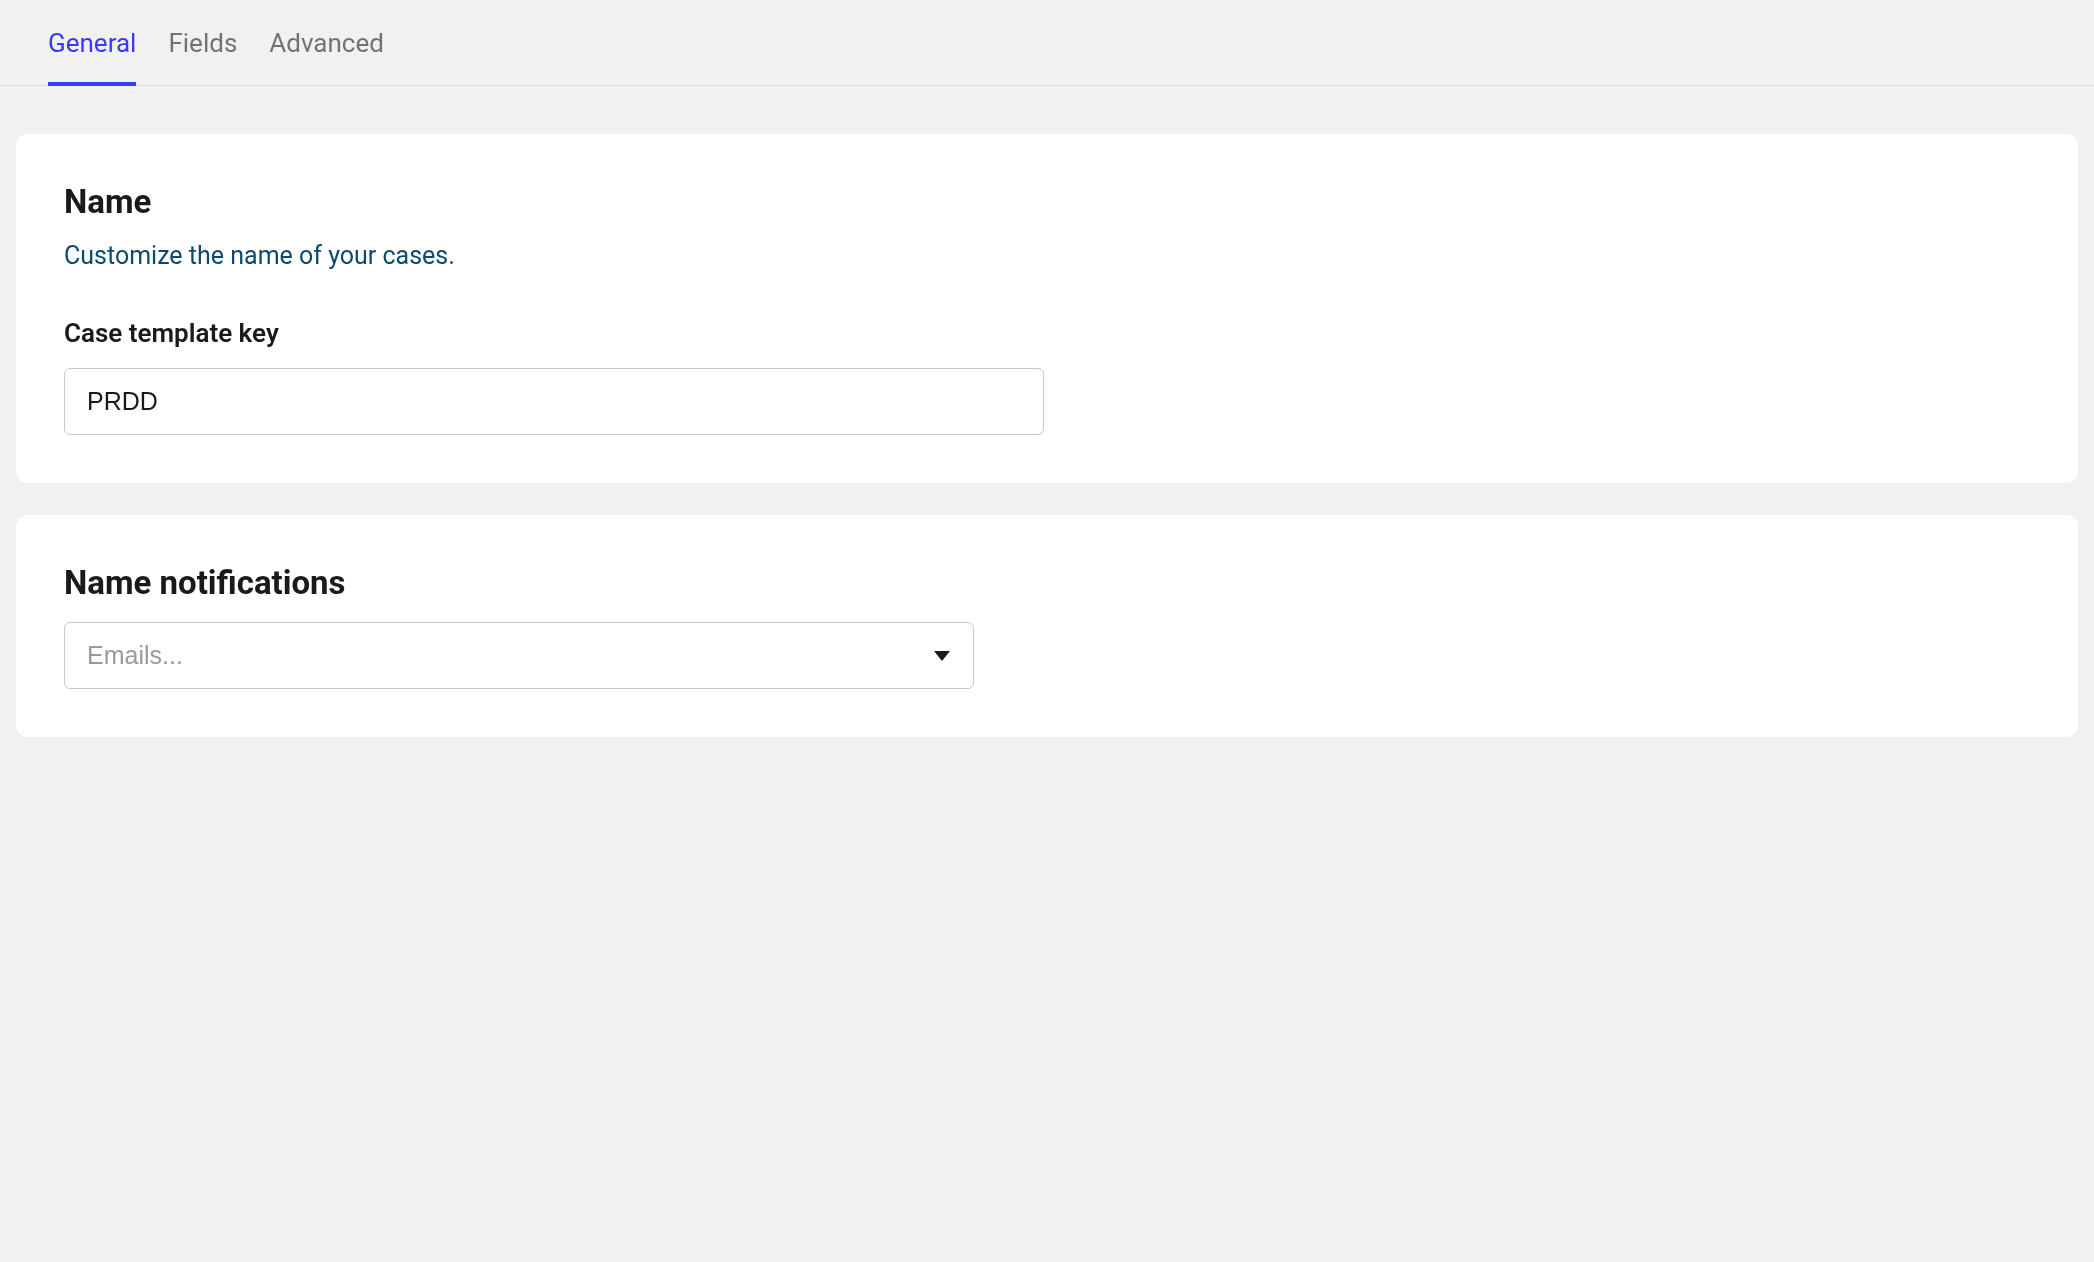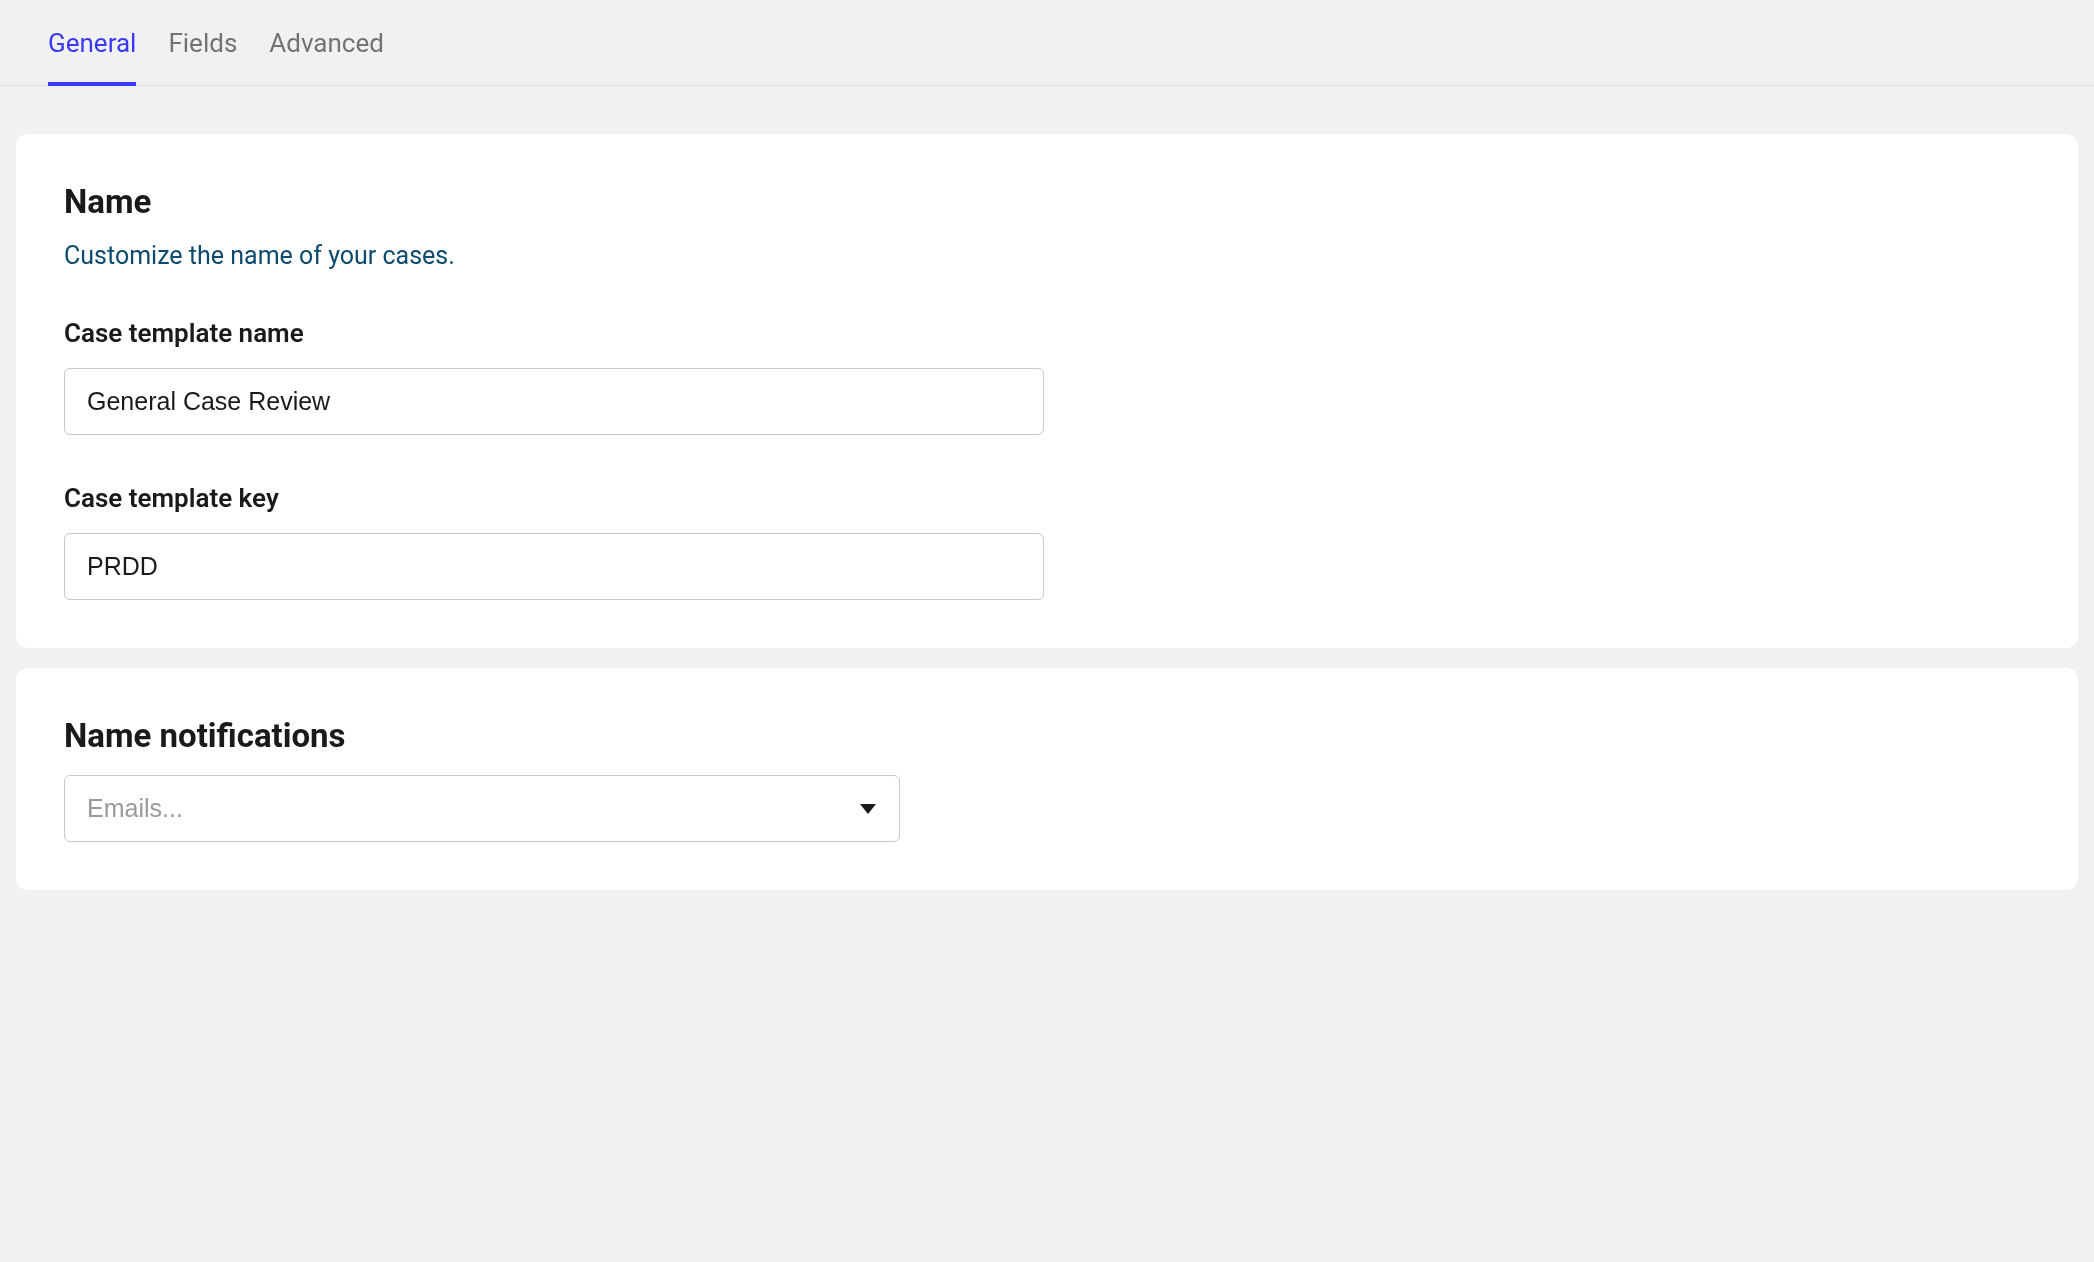--- a/index.html
+++ b/index.html
@@ -31,21 +31,21 @@
       color: #3a3af4;
       border-bottom-color: #3a3af4;
     }
     .content {
       padding: 48px 16px 16px 16px;
     }
     .card {
       background: #fff;
       border-radius: 12px;
       padding: 48px 48px 48px 48px;
-      margin-bottom: 20px;
+      margin-bottom: 32px;
     }
     .section-title {
       font-size: 33px;
       font-weight: 700;
       color: #1a1a1a;
       margin-bottom: 20px;
     }
     .section-desc {
       font-size: 25px;
       color: #0c4a6e;
@@ -70,21 +70,21 @@
       padding: 18px 22px;
       font-size: 25px;
       color: #1a1a1a;
       border: 1px solid #c8c8c8;
       border-radius: 6px;
       background: #fff;
       outline: none;
     }
     .select-wrapper {
       position: relative;
-      width: 836px;
+      width: 910px;
       max-width: 100%;
     }
     .select-input {
       width: 100%;
       padding: 18px 50px 18px 22px;
       font-size: 25px;
       color: #9a9a9a;
       border: 1px solid #c8c8c8;
       border-radius: 6px;
       background: #fff;
@@ -113,24 +113,20 @@
   <div class="tab">Fields</div>
   <div class="tab">Advanced</div>
 </div>
 
 <div class="content">
 
   <div class="card">
     <h2 class="section-title">Name</h2>
     <p class="section-desc">Customize the name of your cases.</p>
 
-    <div class="form-group">
-      <label class="field-label">Case template name</label>
-      <input type="text" class="text-input" value="General Case Review" style="">
-    </div>
 
     <div class="form-group">
       <label class="field-label">Case template key</label>
       <input type="text" class="text-input" value="PRDD" style="">
     </div>
   </div>
 
   <div class="card">
     <h2 class="section-title">Name notifications</h2>
 

